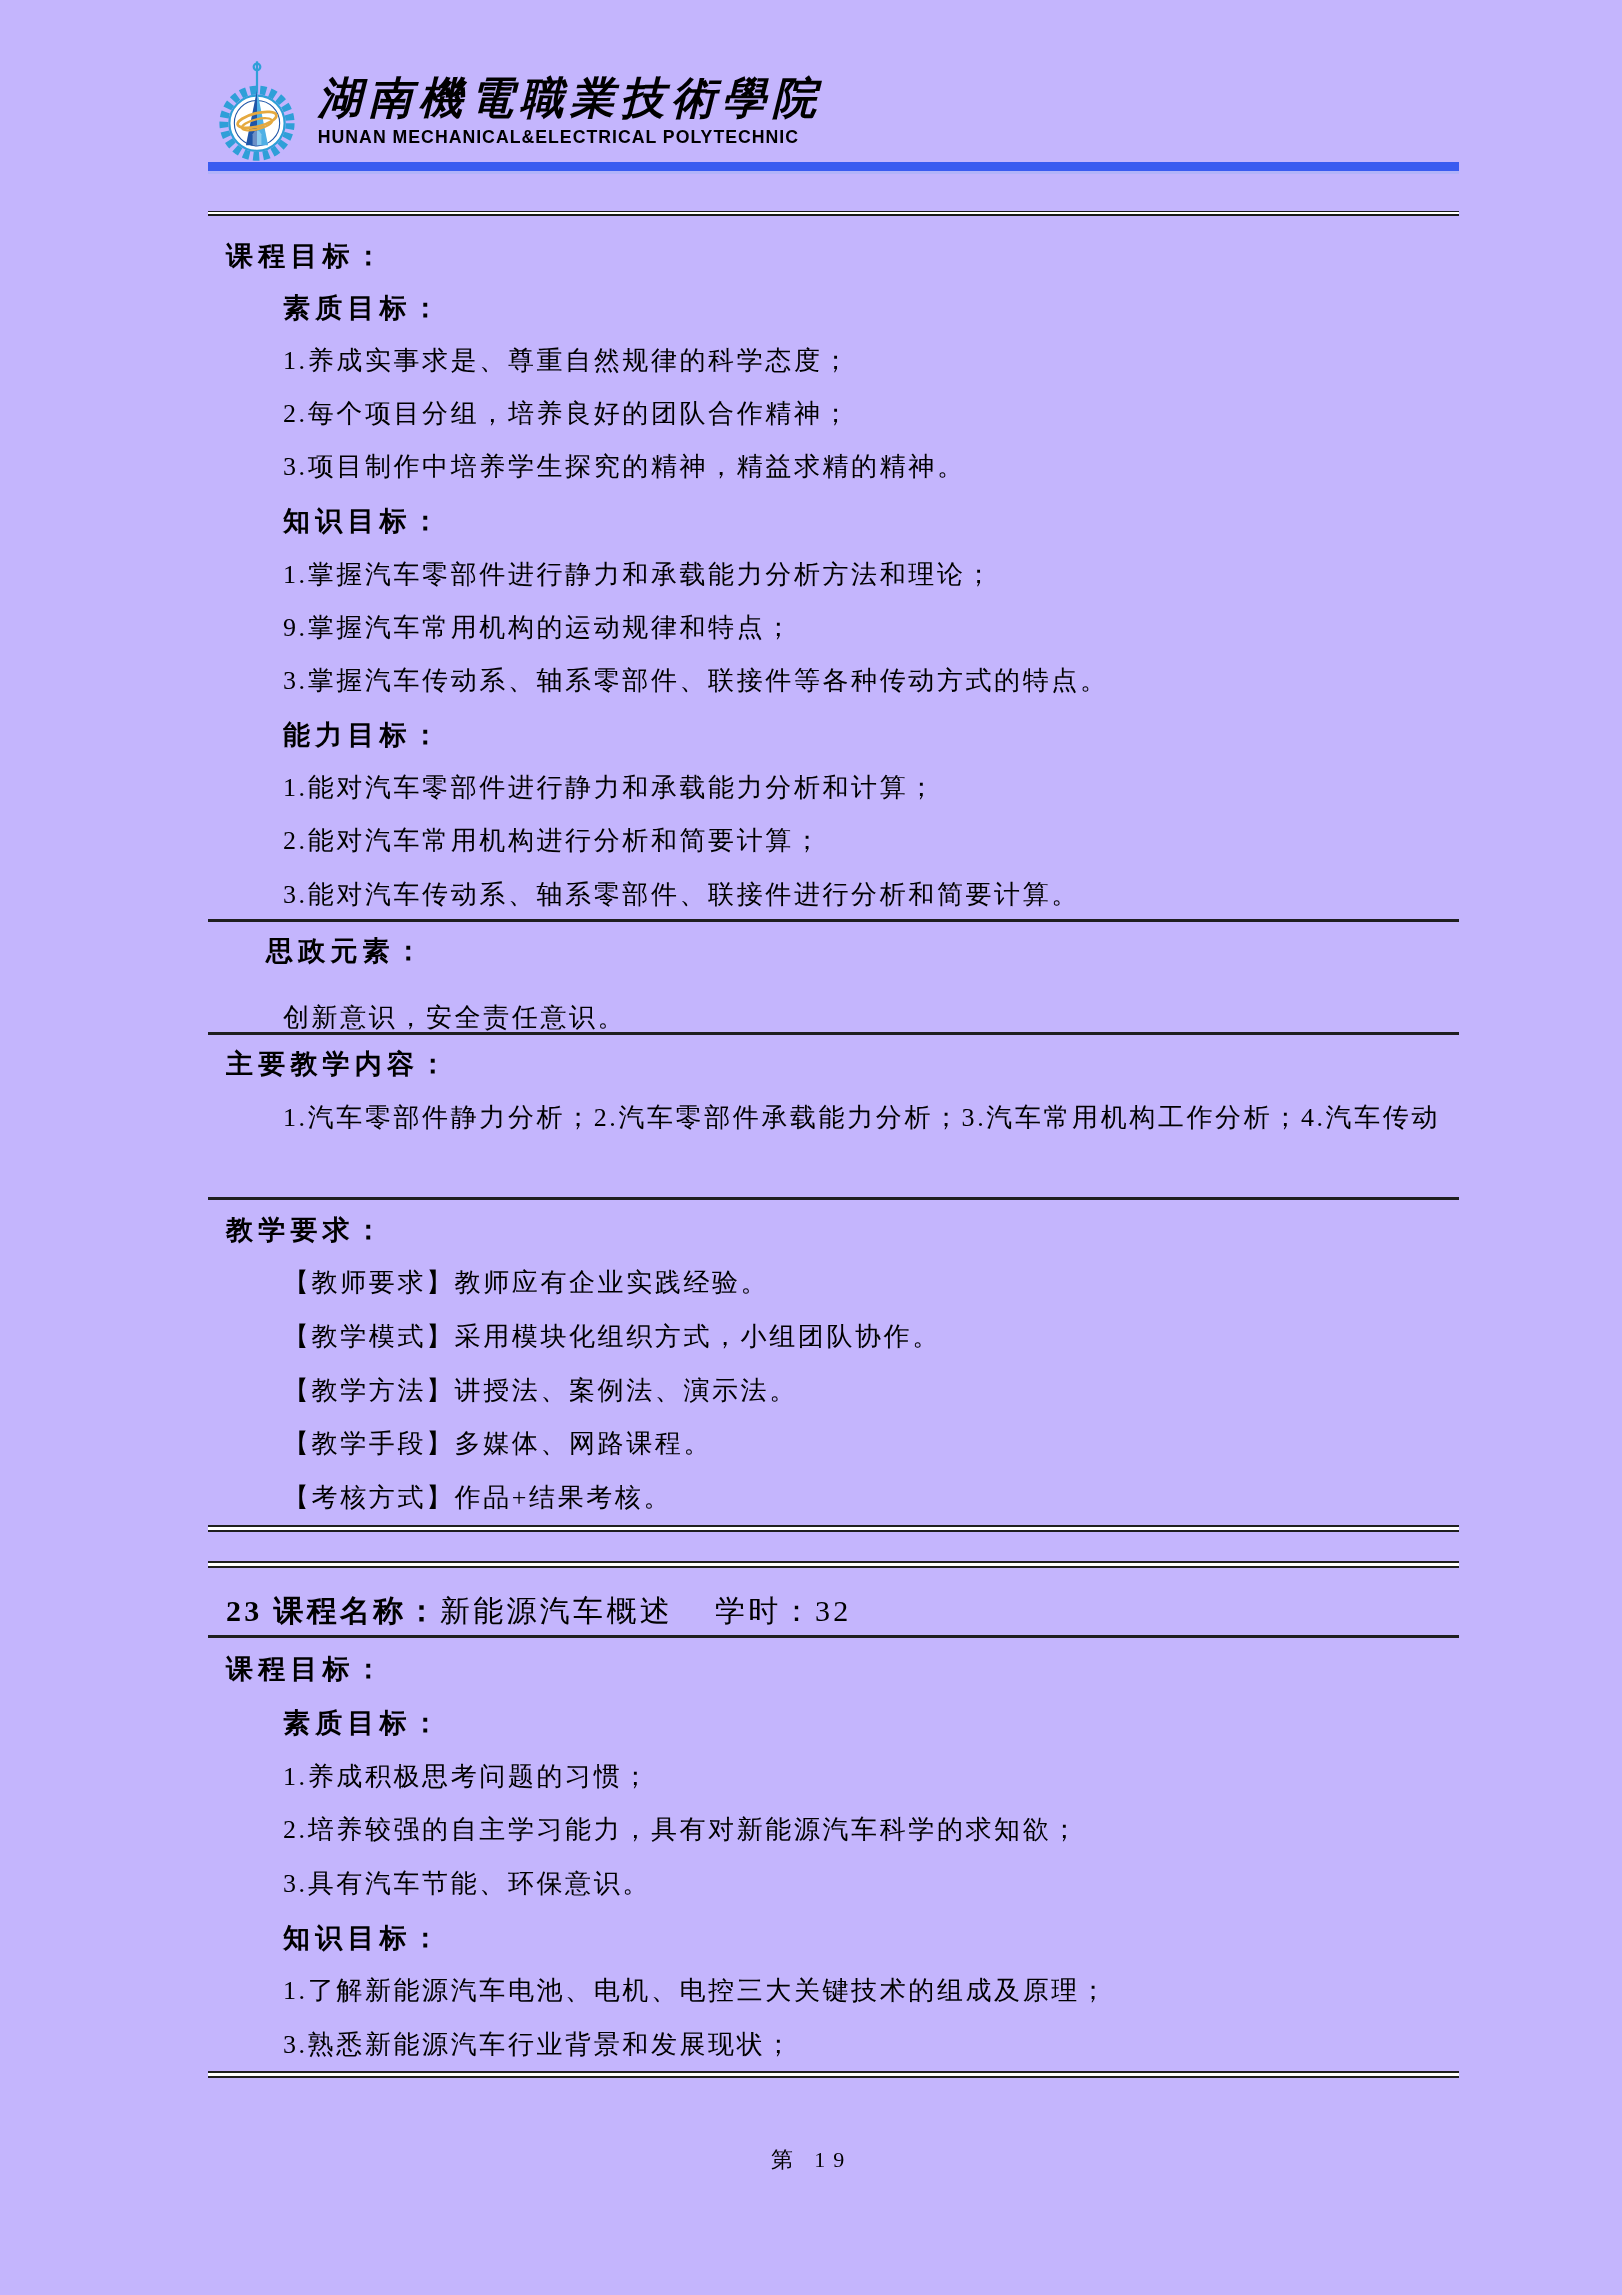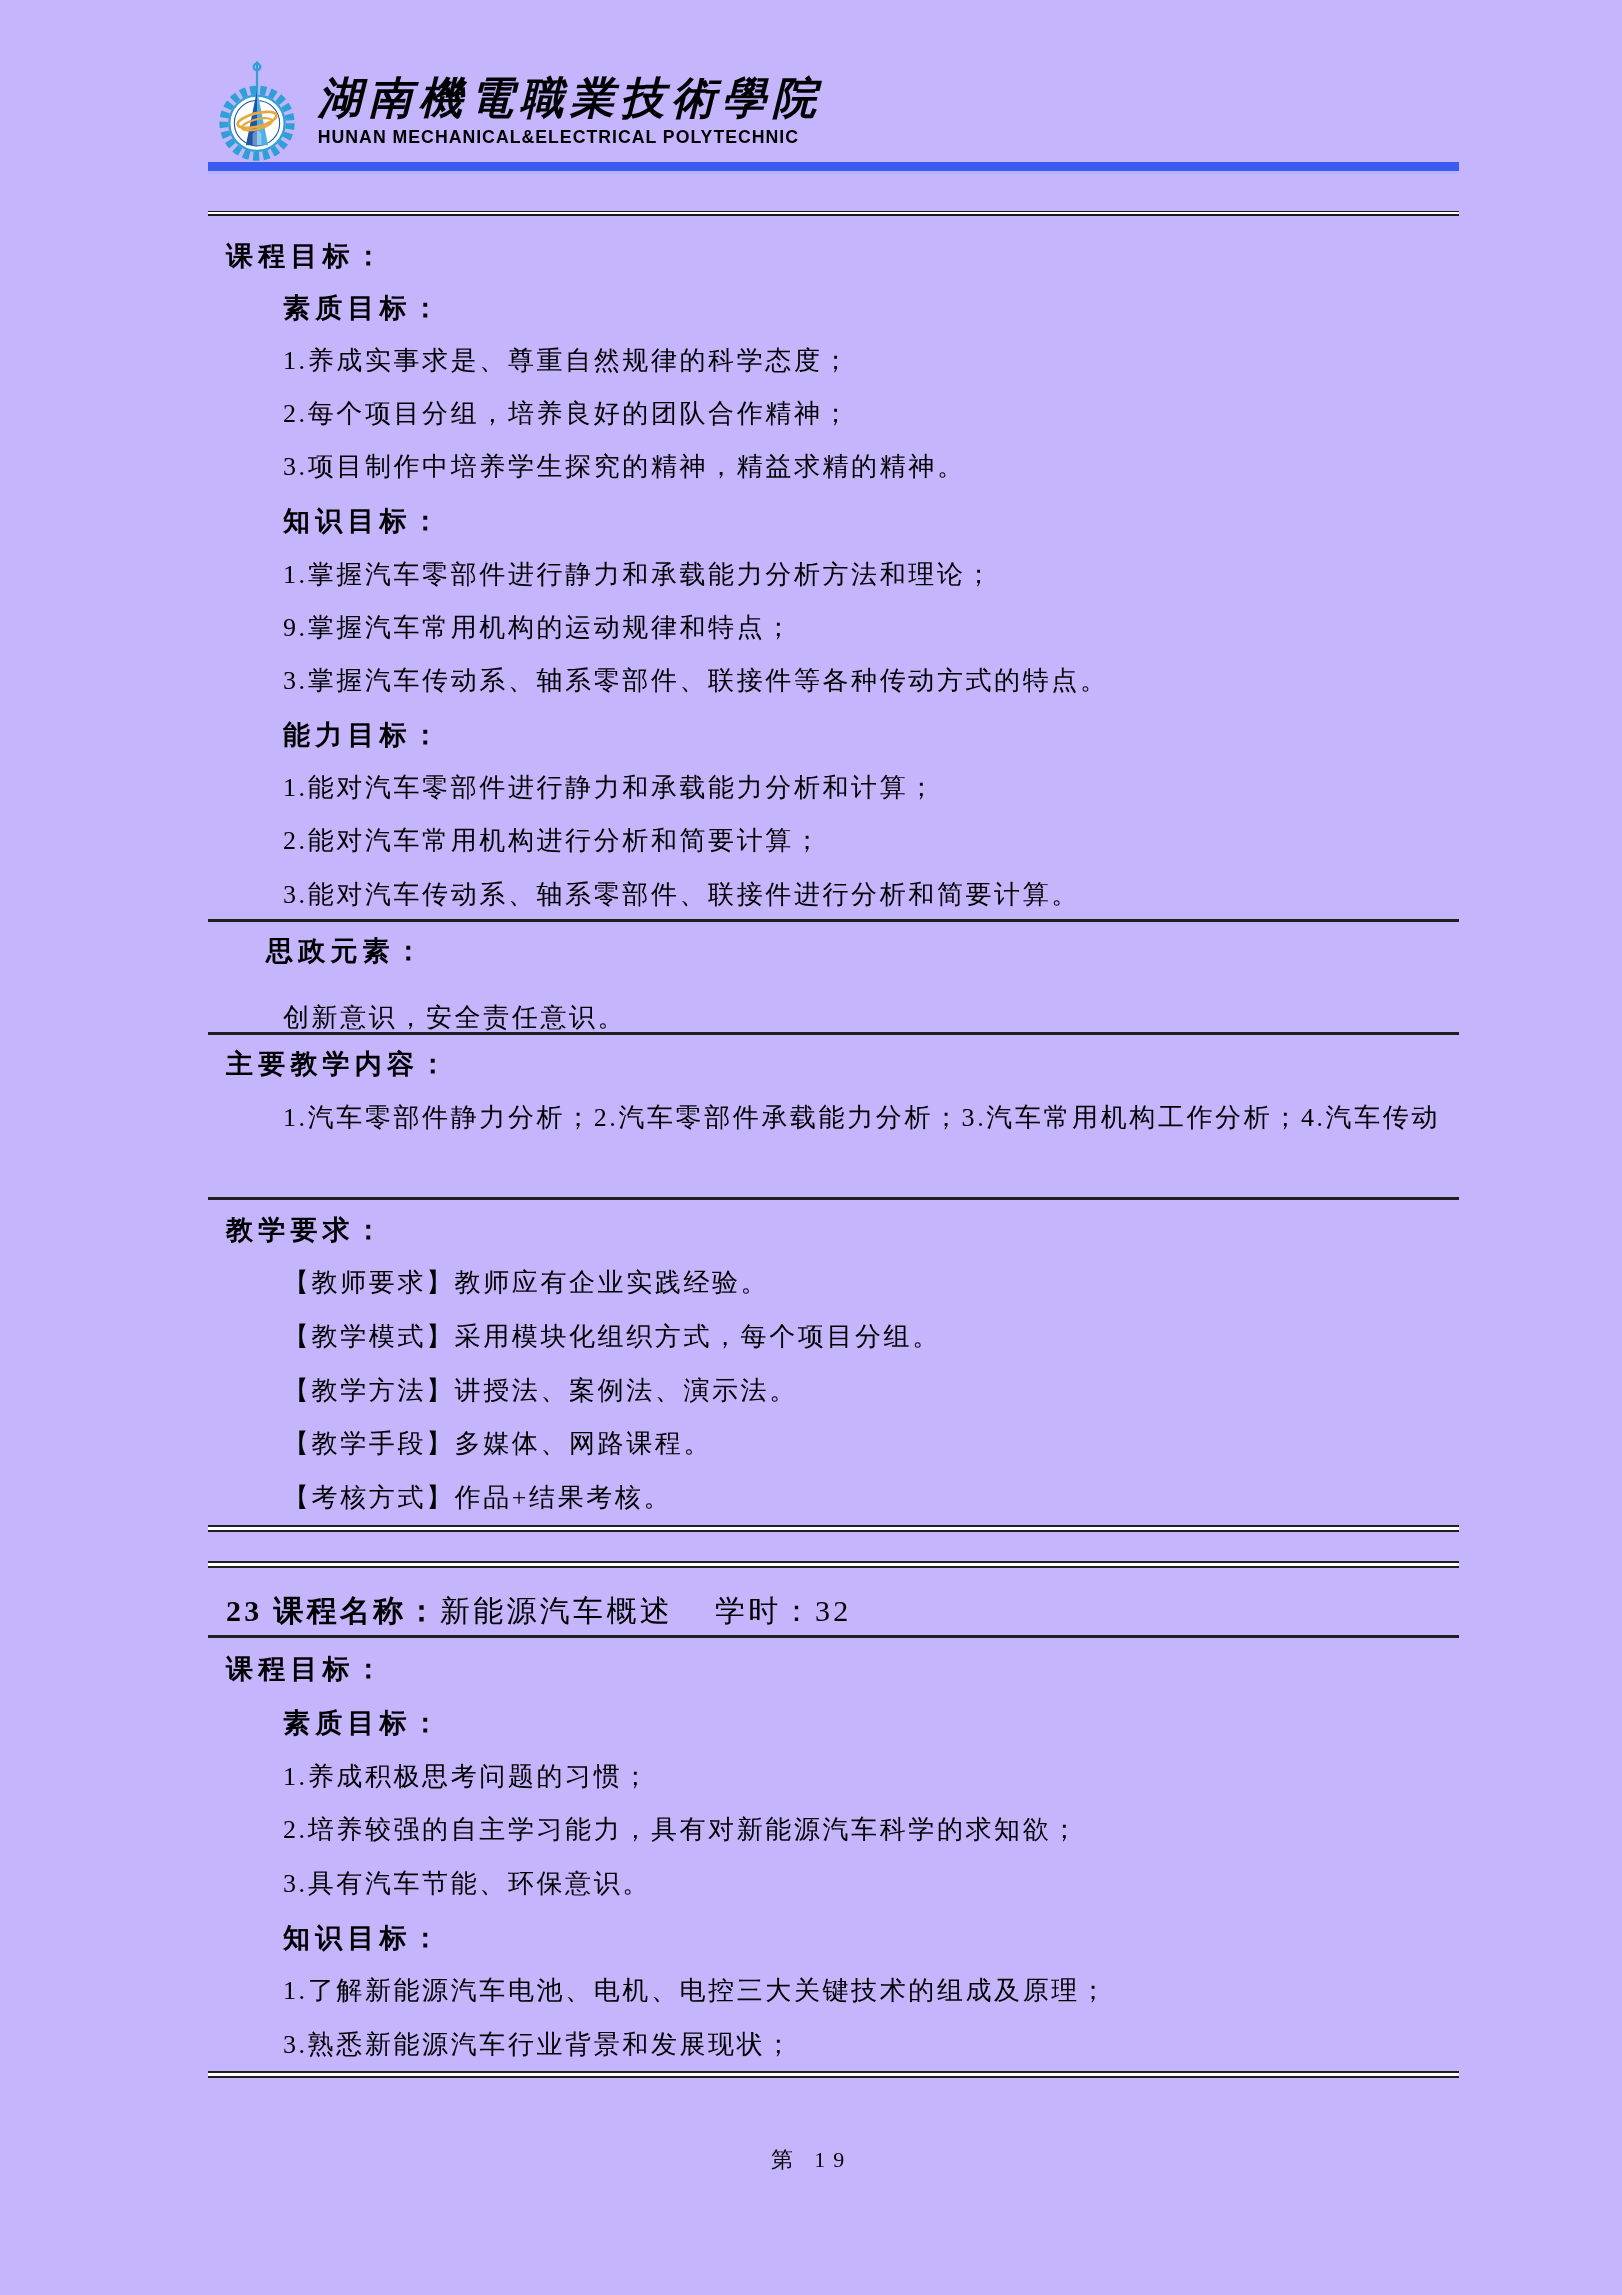--- a/index.html
+++ b/index.html
@@ -88,21 +88,21 @@
   <div class="line h" style="top:934px;margin-left:40px;">思政元素：</div>
   <div class="line item" style="top:988px;margin-top:13px;">创新意识，安全责任意识。</div>
 
   <div class="rule rule-single" style="top:1032px;"></div>
   <div class="line h" style="top:1047px;">主要教学内容：</div>
   <div class="line item" style="top:1101px;">1.汽车零部件静力分析；2.汽车零部件承载能力分析；3.汽车常用机构工作分析；4.汽车传动</div>
 
   <div class="rule rule-single" style="top:1197px;"></div>
   <div class="line h" style="top:1213px;">教学要求：</div>
   <div class="line item" style="top:1266px;">【教师要求】教师应有企业实践经验。</div>
-  <div class="line item" style="top:1320px;">【教学模式】采用模块化组织方式，每个项目分组。</div>
+  <div class="line item" style="top:1320px;">【教学模式】采用模块化组织方式，小组团队协作。</div>
   <div class="line item" style="top:1374px;">【教学方法】讲授法、案例法、演示法。</div>
   <div class="line item" style="top:1427px;">【教学手段】多媒体、网路课程。</div>
   <div class="line item" style="top:1481px;">【考核方式】作品+结果考核。</div>
 
   <div class="rule rule-dbl" style="top:1525px;"></div>
   <div class="rule rule-dbl" style="top:1561px;"></div>
 
   <div class="title-line" style="top:1591px;">
     <span class="title-label">23 课程名称：</span><span class="title-course">新能源汽车概述</span><span class="title-hours">学时：32</span>
   </div>

